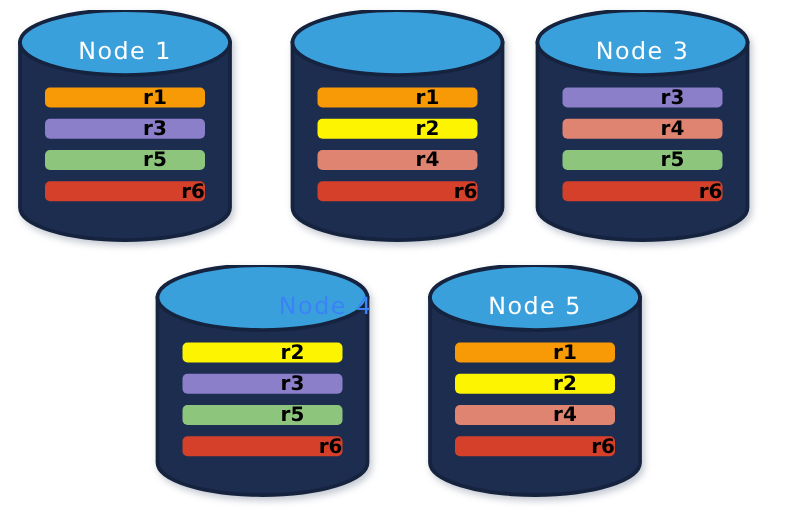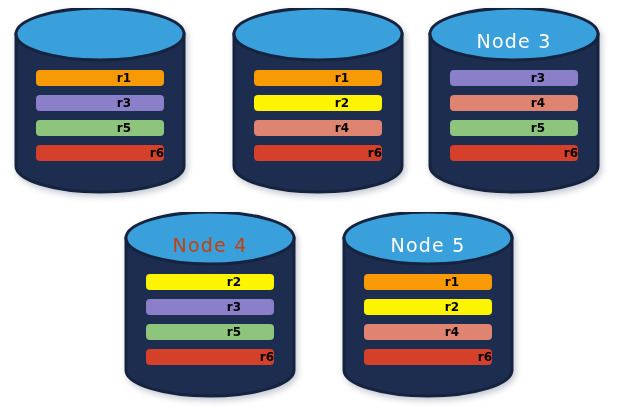--- a/index.html
+++ b/index.html
@@ -59,37 +59,38 @@
     width: 128px;
   }
 
   .replica {
     position: relative;
     height: 16px;
     margin-bottom: 9px;
     border-radius: 4px;
     text-align: center;
     line-height: 16px;
-    font-size: 12px;
+    font-size: 16px;
     font-weight: bold;
     color: #000000;
     font-family: "DejaVu Sans", sans-serif;
     padding-left: 48px;
   }
   .replica:last-child { margin-bottom: 0; text-align: right; }
 </style>
 </head>
 <body>
 
 <div class="diagram" id="diagram-root" style="background: rgb(255, 255, 255);">
     <div class="node" style="left: 12px; top: 8px;">
       <svg class="node-svg" viewBox="0 0 176 190">
         <path d="M 4 26 L 4 158 A 84 26 0 0 0 172 158 L 172 26 Z" fill="#1c2d50" stroke="#16233f" stroke-width="3"></path>
         <ellipse cx="88" cy="26" rx="84" ry="26" fill="#3aa0dc" stroke="#16233f" stroke-width="3"></ellipse>
       </svg>
+      <div class="node-label" style="color: rgb(255, 255, 255);">Node  1</div>
       <div class="replica-stack">
         <div class="replica" style="background: rgb(247, 154, 6); color: rgb(0, 0, 0);">r1</div>
         <div class="replica" style="background: rgb(138, 127, 200); color: rgb(0, 0, 0);">r3</div>
         <div class="replica" style="background: rgb(142, 197, 124); color: rgb(0, 0, 0);">r5</div>
         <div class="replica" style="background: rgb(212, 64, 42); color: rgb(0, 0, 0);">r6</div>
       </div>
     </div>
     <div class="node" style="left: 230px; top: 8px;">
       <svg class="node-svg" viewBox="0 0 176 190">
         <path d="M 4 26 L 4 158 A 84 26 0 0 0 172 158 L 172 26 Z" fill="#1c2d50" stroke="#16233f" stroke-width="3"></path>
@@ -113,21 +114,21 @@
         <div class="replica" style="background: rgb(224, 132, 114); color: rgb(0, 0, 0);">r4</div>
         <div class="replica" style="background: rgb(142, 197, 124); color: rgb(0, 0, 0);">r5</div>
         <div class="replica" style="background: rgb(212, 64, 42); color: rgb(0, 0, 0);">r6</div>
       </div>
     </div>
     <div class="node" style="left: 122px; top: 212px;">
       <svg class="node-svg" viewBox="0 0 176 190">
         <path d="M 4 26 L 4 158 A 84 26 0 0 0 172 158 L 172 26 Z" fill="#1c2d50" stroke="#16233f" stroke-width="3"></path>
         <ellipse cx="88" cy="26" rx="84" ry="26" fill="#3aa0dc" stroke="#16233f" stroke-width="3"></ellipse>
       </svg>
-      <div class="node-label" style="color: #c2410c;">Node  4</div>
+      <div class="node-label" style="color: #3b82f6; text-align: right;">Node  4</div>
       <div class="replica-stack">
         <div class="replica" style="background: rgb(252, 244, 0); color: rgb(0, 0, 0);">r2</div>
         <div class="replica" style="background: rgb(138, 127, 200); color: rgb(0, 0, 0);">r3</div>
         <div class="replica" style="background: rgb(142, 197, 124); color: rgb(0, 0, 0);">r5</div>
         <div class="replica" style="background: rgb(212, 64, 42); color: rgb(0, 0, 0);">r6</div>
       </div>
     </div>
     <div class="node" style="left: 340px; top: 212px;">
       <svg class="node-svg" viewBox="0 0 176 190">
         <path d="M 4 26 L 4 158 A 84 26 0 0 0 172 158 L 172 26 Z" fill="#1c2d50" stroke="#16233f" stroke-width="3"></path>

